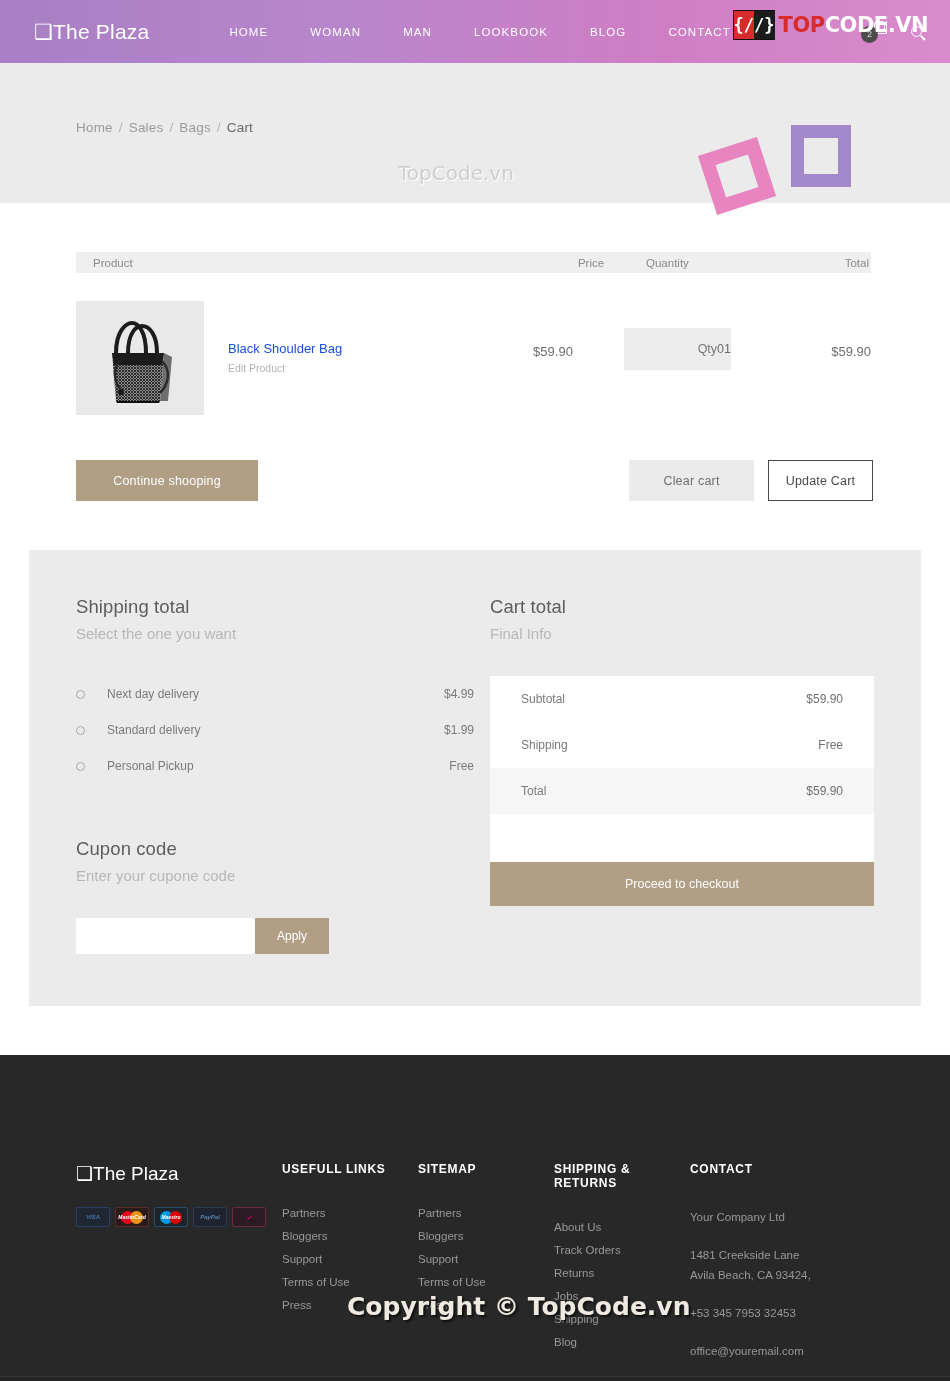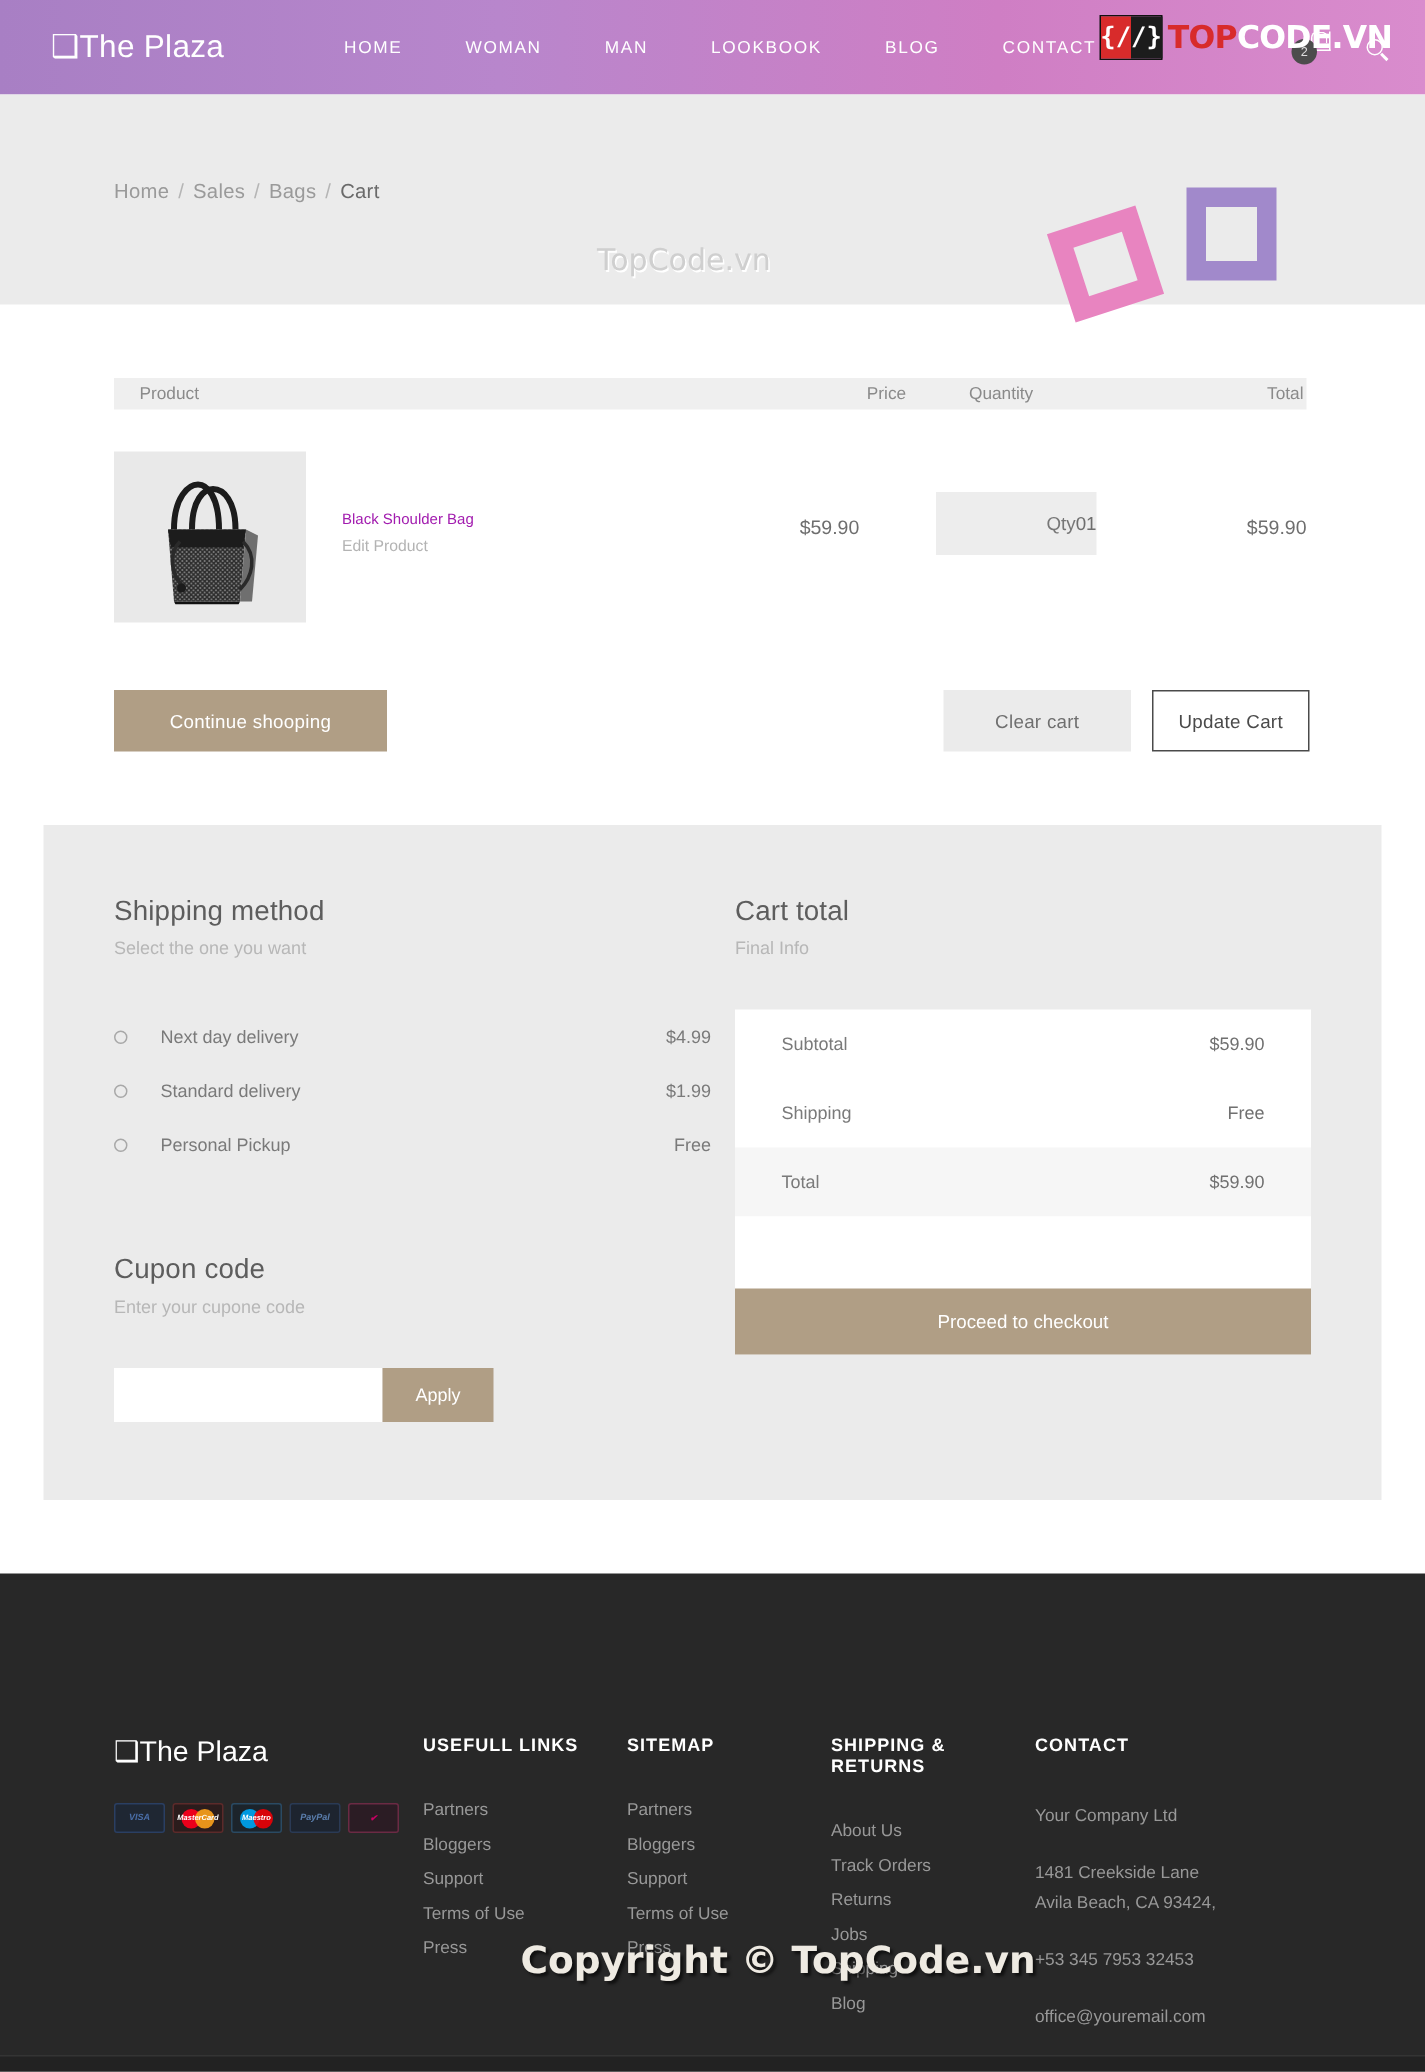--- a/index.html
+++ b/index.html
@@ -143,21 +143,21 @@
     height: 114px;
   }
   .prod-thumb {
     width: 128px; height: 114px;
     background: #e9e9e9;
     position: relative;
     flex: 0 0 auto;
     overflow: hidden;
   }
   .prod-info { flex: 1; padding-left: 24px; padding-top: 40px; }
-  .prod-name { font-size: 10px; color: #a21caf; font-weight: 400; }
+  .prod-name { font-size: 13px; color: #1d4ed8; font-weight: 400; }
   .prod-edit { font-size: 10.5px; color: #b3b3b3; margin-top: 6px; }
   .cell-price {
     width: 110px; text-align: center;
     font-size: 13px; color: #6e6e6e;
     padding-top: 43px;
   }
   .qty-box {
     width: 107px; height: 42px;
     background: #ededed;
     margin-top: 27px;
@@ -218,21 +218,21 @@
   }
   .col-left { width: 408px; }
   .col-right { flex: 1; padding-left: 6px; }
   .sec-title {
     font-size: 18.5px;
     color: #5d5d5d;
     font-weight: 400;
     letter-spacing: .1px;
   }
   .sec-sub {
-    font-size: 12px;
+    font-size: 15px;
     color: #b7b7b7;
     margin-top: 7px;
   }
   .ship-list { margin-top: 34px; }
   .ship-row {
     display: flex;
     align-items: center;
     height: 36px;
     font-size: 12px;
     color: #7a7a7a;
@@ -505,21 +505,21 @@
 
   <div class="actions">
     <div class="btn btn-continue">Continue shooping</div>
     <div class="btn btn-clear">Clear cart</div>
     <div class="btn btn-update">Update Cart</div>
   </div>
 
   <div class="panel">
     <div class="col-left">
       <div>
-        <div class="sec-title">Shipping method</div>
+        <div class="sec-title">Shipping total</div>
         <div class="sec-sub">Select the one you want</div>
         <div class="ship-list">
           <div class="ship-row">
             <span class="radio"></span>
             <span class="ship-name">Next day delivery</span>
             <span class="ship-price">$4.99</span>
           </div>
           <div class="ship-row">
             <span class="radio"></span>
             <span class="ship-name">Standard delivery</span>

